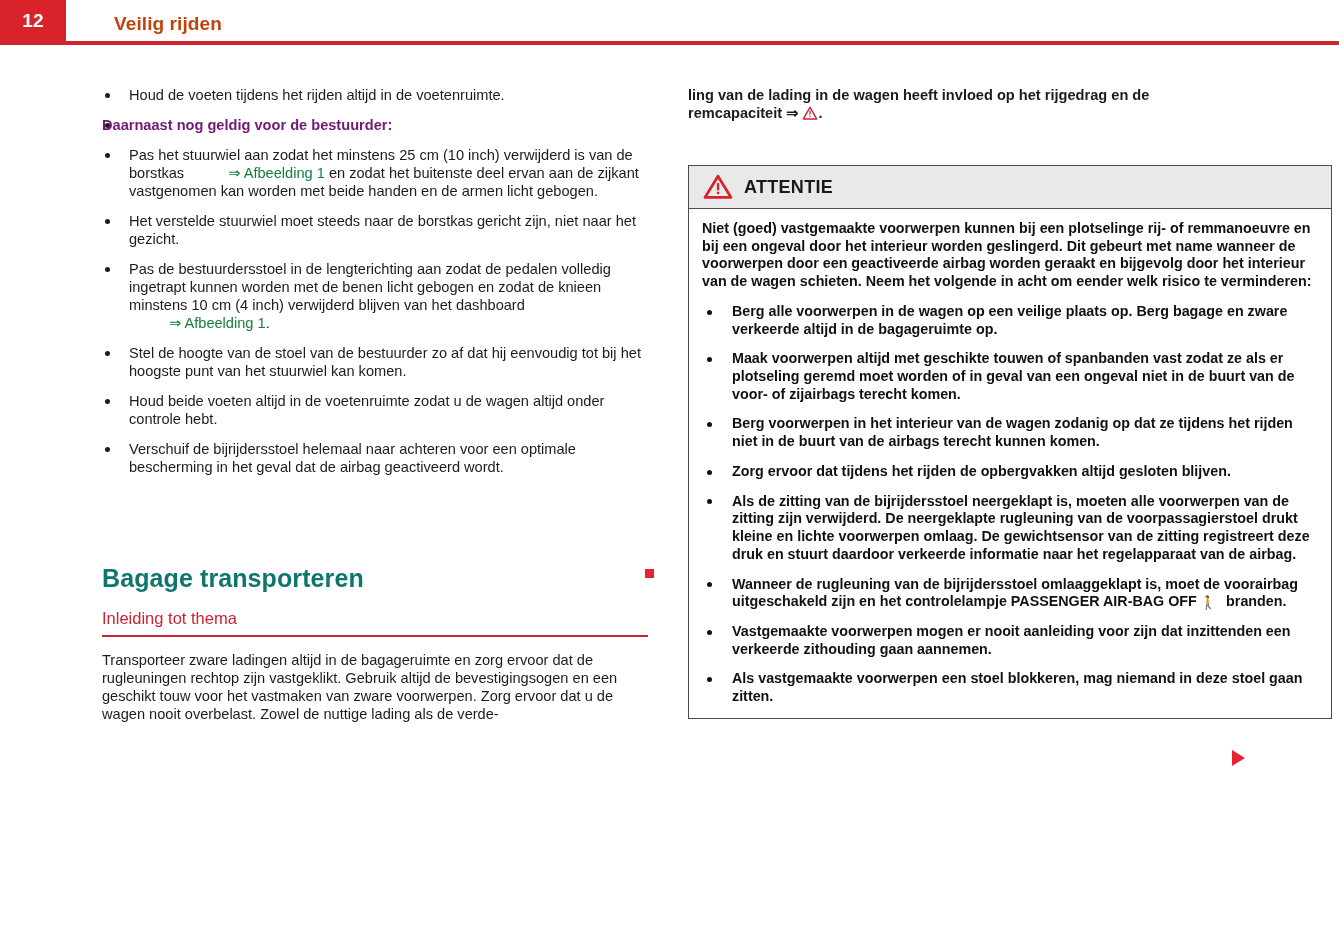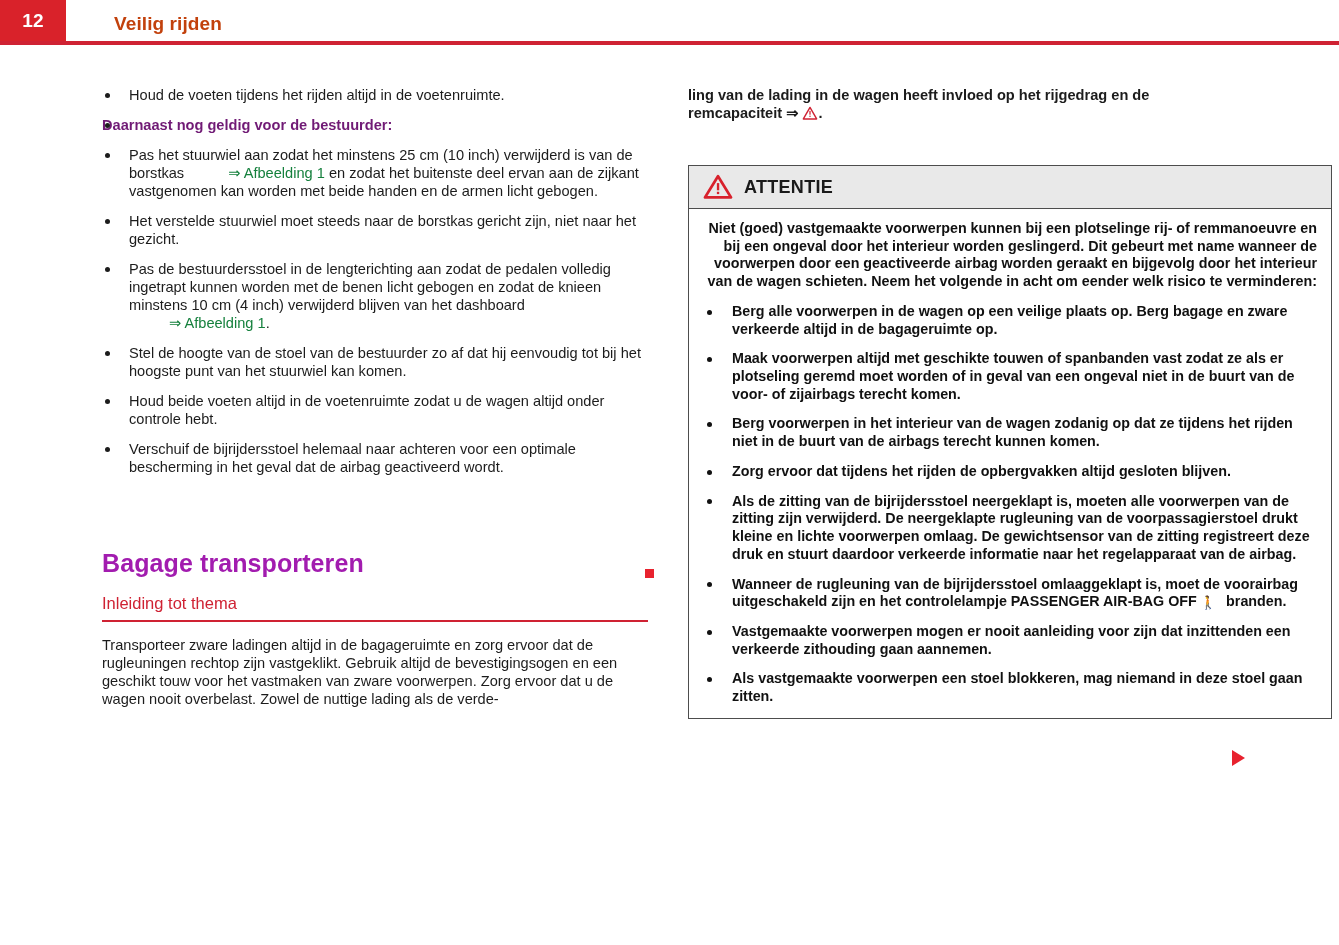--- a/index.html
+++ b/index.html
@@ -108,21 +108,21 @@
   }
 
   .xref {
     color: #15803d;
     white-space: nowrap;
     margin-left: 40px;
   }
 
   
   .section-title {
-    color: #a21caf;
+    color: #0f766e;
     font-size: 25px;
     font-weight: bold;
     margin: 0 0 14px 0;
     letter-spacing: 0.1px;
   }
   .sub-title {
     color: #cf2233;
     font-size: 16.5px;
     font-weight: normal;
     margin: 0 0 6px 0;
@@ -178,21 +178,21 @@
     margin-left: 11px;
     letter-spacing: 0.3px;
   }
   .warn-body {
     padding: 11px 14px 12px 13px;
     font-size: 14.3px;
     line-height: 1.24;
     font-weight: bold;
     color: #111111;
   }
-  .warn-body .para { margin-bottom: 12px; text-align: right; }
+  .warn-body .para { margin-bottom: 12px; }
   .warn-body .bullet { margin-bottom: 12px; padding-left: 30px; }
   .warn-body .bullet:last-child { margin-bottom: 0; }
   .warn-body .bullet > .dot { background: #111111; width: 5px; height: 5px; left: 5px;}
 
   
   svg.tri-lg { width: 30px; height: 26px; display: block; }
   svg.tri-sm { width: 16px; height: 14px; vertical-align: -2px; }
 
   .pab-glyph {
     display: inline-block;
@@ -243,21 +243,21 @@
     <span class="dot"></span>
     <span>Stel de hoogte van de stoel van de bestuurder zo af dat hij eenvoudig tot bij het hoogste punt van het stuurwiel kan komen.</span>
   </div>
 
   <div class="bullet">
     <span class="dot"></span>
     <span>Houd beide voeten altijd in de voetenruimte zodat u de wagen altijd onder controle hebt.</span>
   </div>
 
 
-  <div class="bullet" style="margin-bottom:0;">
+  <div class="bullet" style="margin-bottom:15px;">
     <span class="dot"></span>
     <span>Verschuif de bijrijdersstoel helemaal naar achteren voor een optimale bescherming in het geval dat de airbag geactiveerd wordt.</span>
   </div>
 
   <div style="height:72px;"></div>
 
   <div class="section-title">Bagage transporteren</div>
   <div class="sub-title">Inleiding tot thema</div>
   <div class="sub-title-rule"></div>
 

